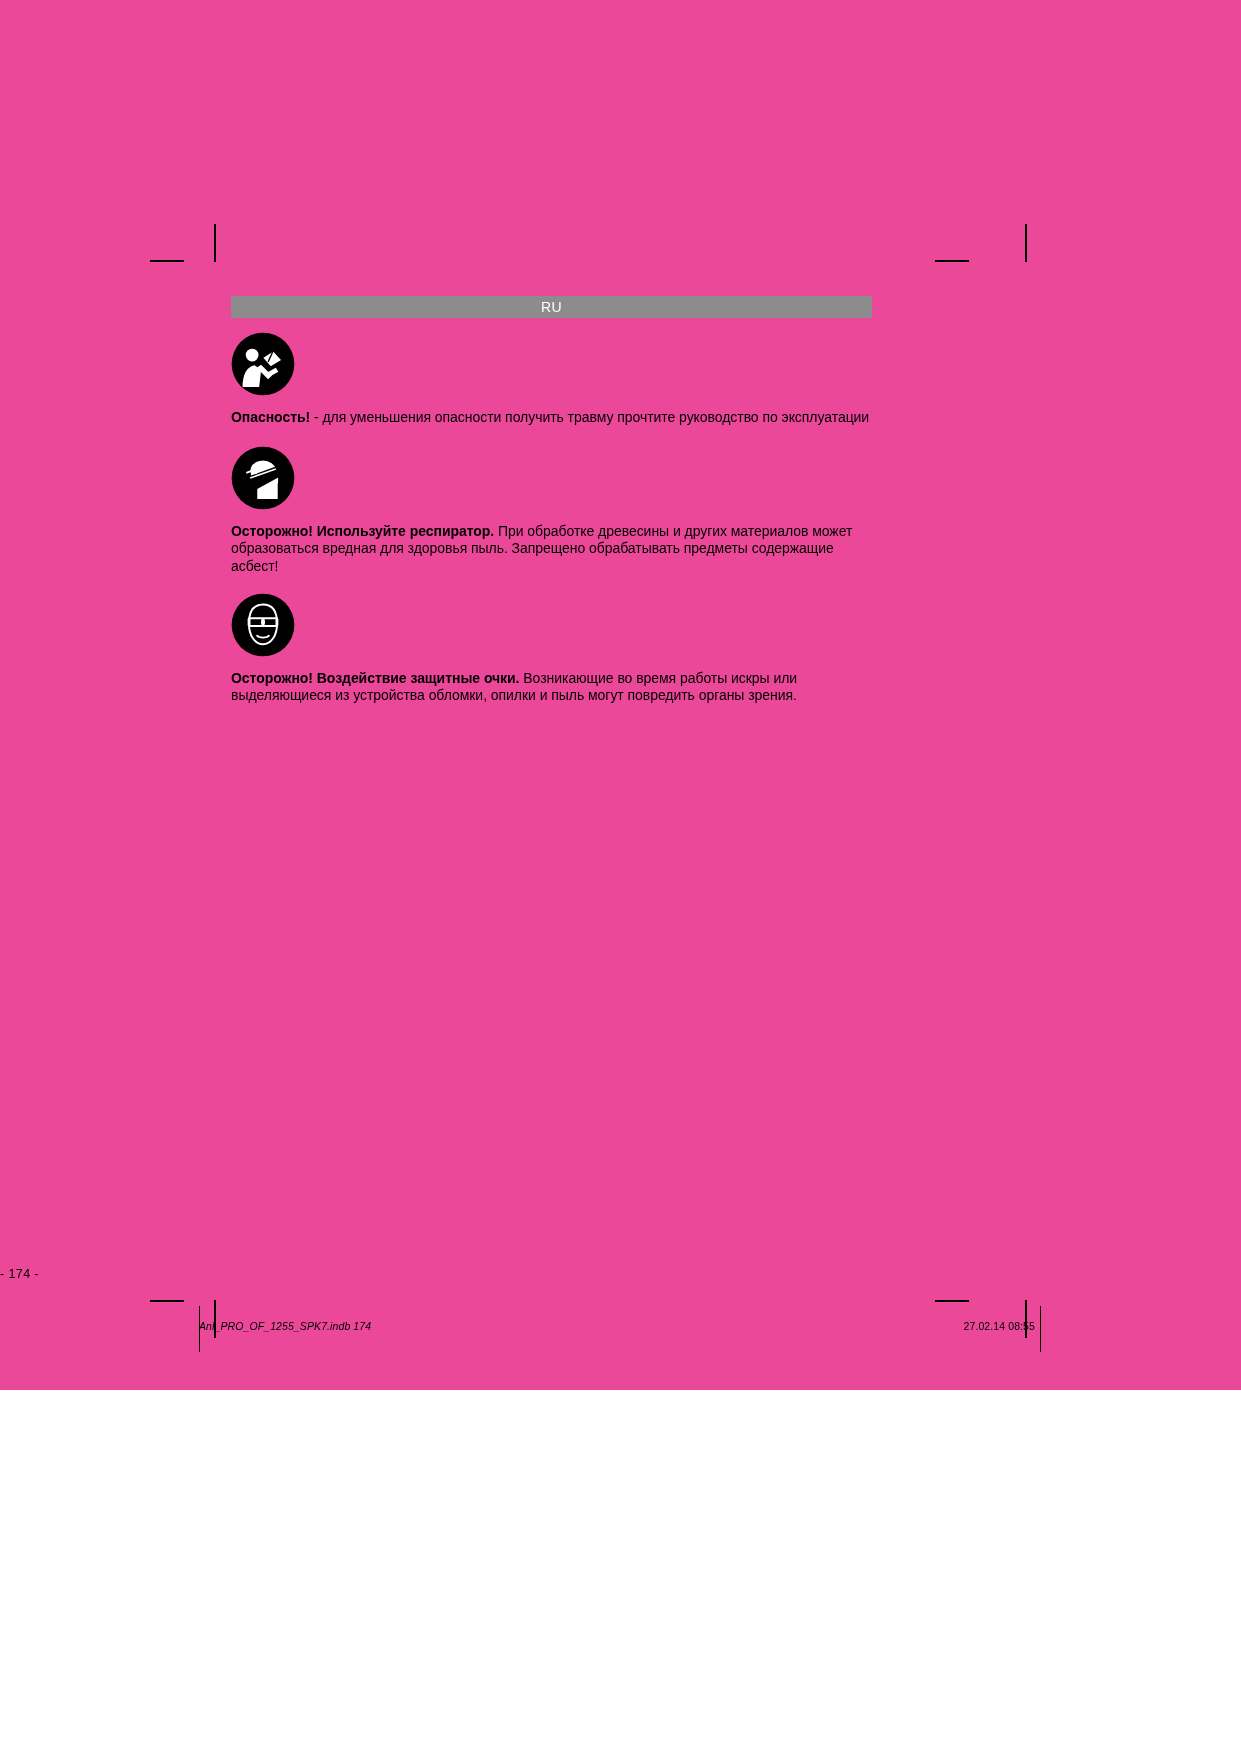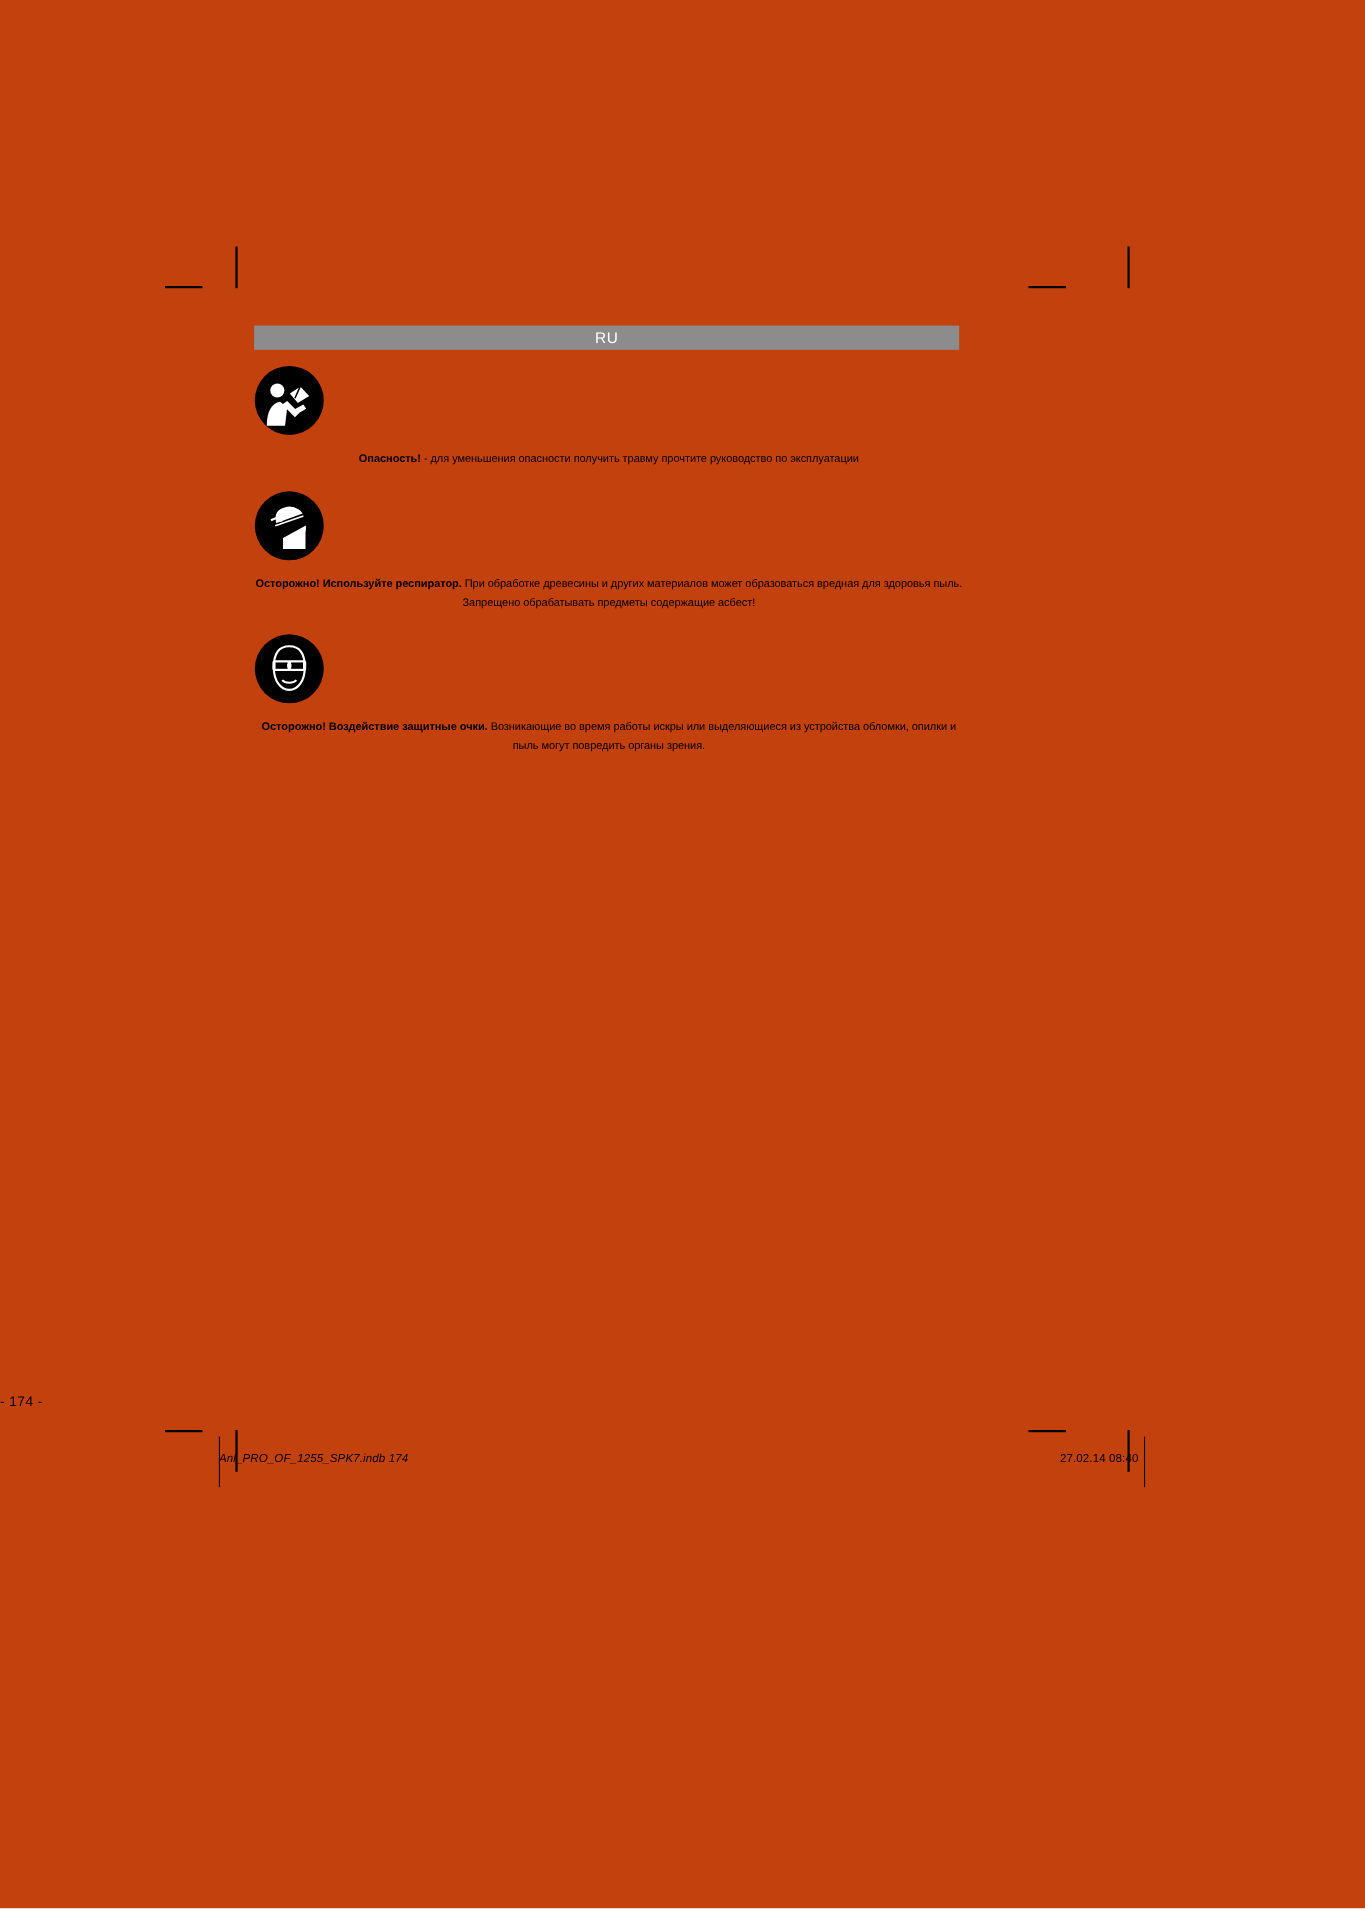--- a/index.html
+++ b/index.html
@@ -7,22 +7,22 @@
     padding: 0;
     background: #ffffff;
   }
   body {
     font-family: "Liberation Sans", sans-serif;
     color: #000000;
   }
   .page {
     position: relative;
     width: 1241px;
-    height: 1735px;
-    background: #c2410c;
+    height: 1390px;
+    background: #ec4899;
     overflow: hidden;
   }
 
   
   .crop-mark {
     position: absolute;
     background: #000000;
   }
   .crop-h { width: 34px; height: 2px; }
   .crop-v { width: 2px; height: 38px; }
@@ -51,23 +51,23 @@
     width: 645px;
   }
 
   .block {
     margin-bottom: 16px;
   }
   .icon-wrap {
     margin-bottom: 13px;
   }
   .para {
-    font-size: 10px;
+    font-size: 14px;
     line-height: 17.2px;
-    text-align: center;
+    text-align: left;
     letter-spacing: -0.05px;
   }
   .para b {
     font-weight: bold;
   }
 
   
   .block-1 { margin-bottom: 20px; }
   .block-2 { margin-bottom: 19px; }
   .block-3 { margin-bottom: 18px; }
@@ -194,15 +194,15 @@
     </div>
 
   </div>
 
   <div class="page-number">- 174 -</div>
 
   <div class="footer-rule" style="left:199px; top:1306px; width:1px; height:46px;"></div>
   <div class="footer-rule" style="left:1040px; top:1306px; width:1px; height:46px;"></div>
 
   <div class="colophon-left">Anl_PRO_OF_1255_SPK7.indb   174</div>
-  <div class="colophon-right">27.02.14   08:40</div>
+  <div class="colophon-right">27.02.14   08:55</div>
 
 </div>
 
 </body></html>

